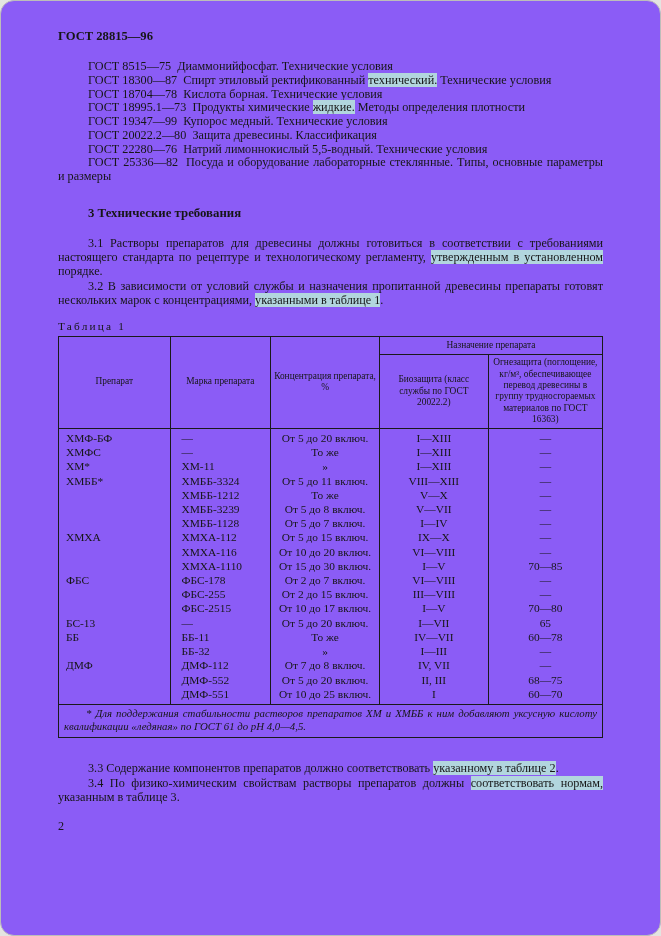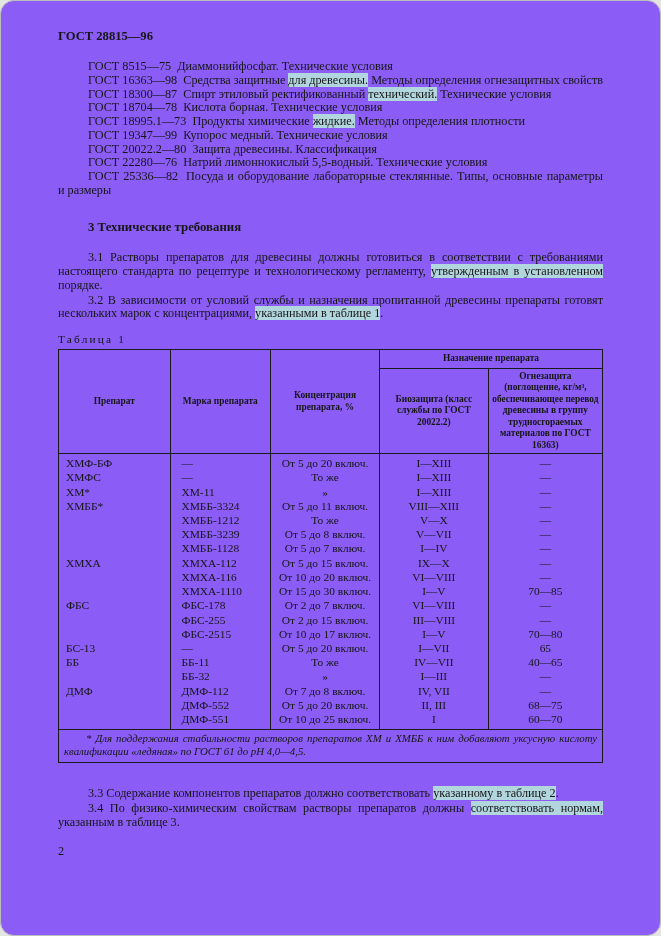--- a/index.html
+++ b/index.html
@@ -51,21 +51,21 @@
     margin: 12px 0 4px 0;
   }
   table.t1 {
     width: 100%;
     border-collapse: collapse;
     border: 1.5px solid #1a1a1a;
     table-layout: fixed;
   }
   .t1 th {
     border: 1px solid #1a1a1a;
-    font-weight: bold;
+    font-weight: normal;
     font-size: 9.4px;
     line-height: 1.22;
     padding: 2px 3px;
     text-align: center;
     vertical-align: middle;
   }
   .t1 tr.band th { padding: 3px 3px; }
   .t1 tbody td {
     border-left: 1px solid #1a1a1a;
     border-right: 1px solid #1a1a1a;
@@ -98,21 +98,20 @@
 </style>
 </head>
 <body>
 
 <div class="page">
 
   <div class="doc-header">ГОСТ 28815—96</div>
 
   <div class="refs">
       <p class="ref"><span>ГОСТ 8515—75&nbsp; Диаммонийфосфат. Технические условия</span></p>
-      <p class="ref"><span>ГОСТ 16363—98&nbsp; Средства защитные </span><span class="hl">для древесины.</span><span> Методы определения огнезащитных свойств</span></p>
       <p class="ref"><span>ГОСТ 18300—87&nbsp; Спирт этиловый ректификованный </span><span class="hl">технический.</span><span> Технические условия</span></p>
       <p class="ref"><span>ГОСТ 18704—78&nbsp; Кислота борная. Технические условия</span></p>
       <p class="ref"><span>ГОСТ 18995.1—73&nbsp; Продукты химические </span><span class="hl">жидкие.</span><span> Методы определения плотности</span></p>
       <p class="ref"><span>ГОСТ 19347—99&nbsp; Купорос медный. Технические условия</span></p>
       <p class="ref"><span>ГОСТ 20022.2—80&nbsp; Защита древесины. Классификация</span></p>
       <p class="ref"><span>ГОСТ 22280—76&nbsp; Натрий лимоннокислый 5,5-водный. Технические условия</span></p>
       <p class="ref"><span>ГОСТ 25336—82&nbsp; Посуда и оборудование лабораторные стеклянные. Типы, основные параметры и размеры</span></p>
     </div>
 
   <div class="section-heading">3 Технические требования</div>
@@ -239,21 +238,21 @@
           <td class="c1">—</td>
           <td class="c2">От 5 до 20 включ.</td>
           <td class="c3">I—VII</td>
           <td class="c4">65</td>
         </tr>
         <tr>
           <td class="c0">ББ</td>
           <td class="c1">ББ-11</td>
           <td class="c2">То же</td>
           <td class="c3">IV—VII</td>
-          <td class="c4">40—65</td>
+          <td class="c4">60—78</td>
         </tr>
         <tr>
           <td class="c0"></td>
           <td class="c1">ББ-32</td>
           <td class="c2">»</td>
           <td class="c3">I—III</td>
           <td class="c4">—</td>
         </tr>
         <tr>
           <td class="c0">ДМФ</td>

